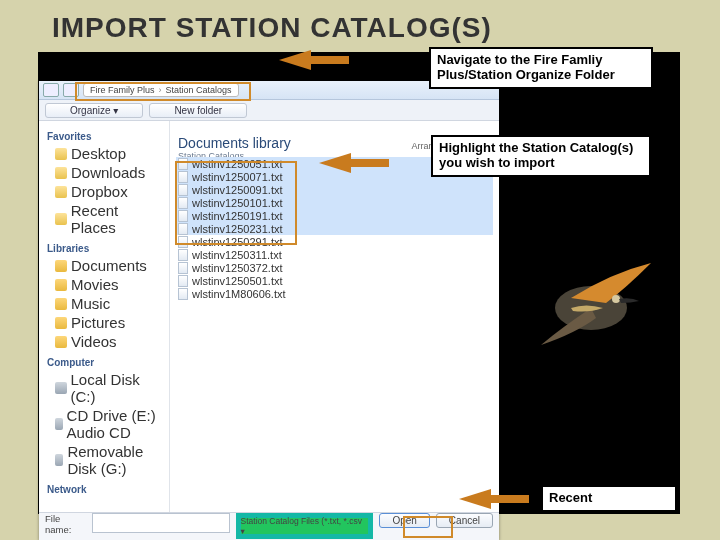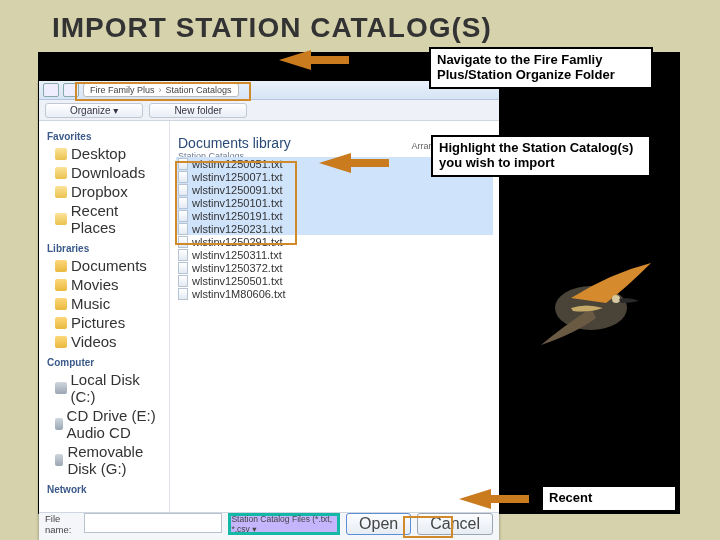--- a/index.html
+++ b/index.html
@@ -194,36 +194,36 @@
   .footer input {
     flex: 1;
     height: 16px;
     border: 1px solid #b9c3d0;
     font-size: 9.5px;
     background: #fff;
   }
   .footer .filter-dd {
     width: 140px;
     height: 16px;
-    border: 3px solid #14b8a6;
-    background: #c4b5fd;
+    border: 5px solid #14b8a6;
+    background: #22c55e;
     font-size: 8.5px;
     display: flex;
     align-items: center;
     padding: 0 0;
     justify-content: space-between;
     filter: blur(0.3px);
   }
   .footer .btn {
     padding: 1px 12px;
     border: 1px solid #9aa6b3;
     border-radius: 3px;
     background: linear-gradient(#fcfdff,#e6ecf4);
     cursor: pointer;
-    font-size: 16px;
+    font-size: 10px;
   }
   .footer .btn.primary {
     border-color: #5a8fd6;
   }
   .callout {
     position: absolute;
     background: #fff;
     border: 2px solid #000;
     padding: 4px 6px;
     font-size: 13px;

